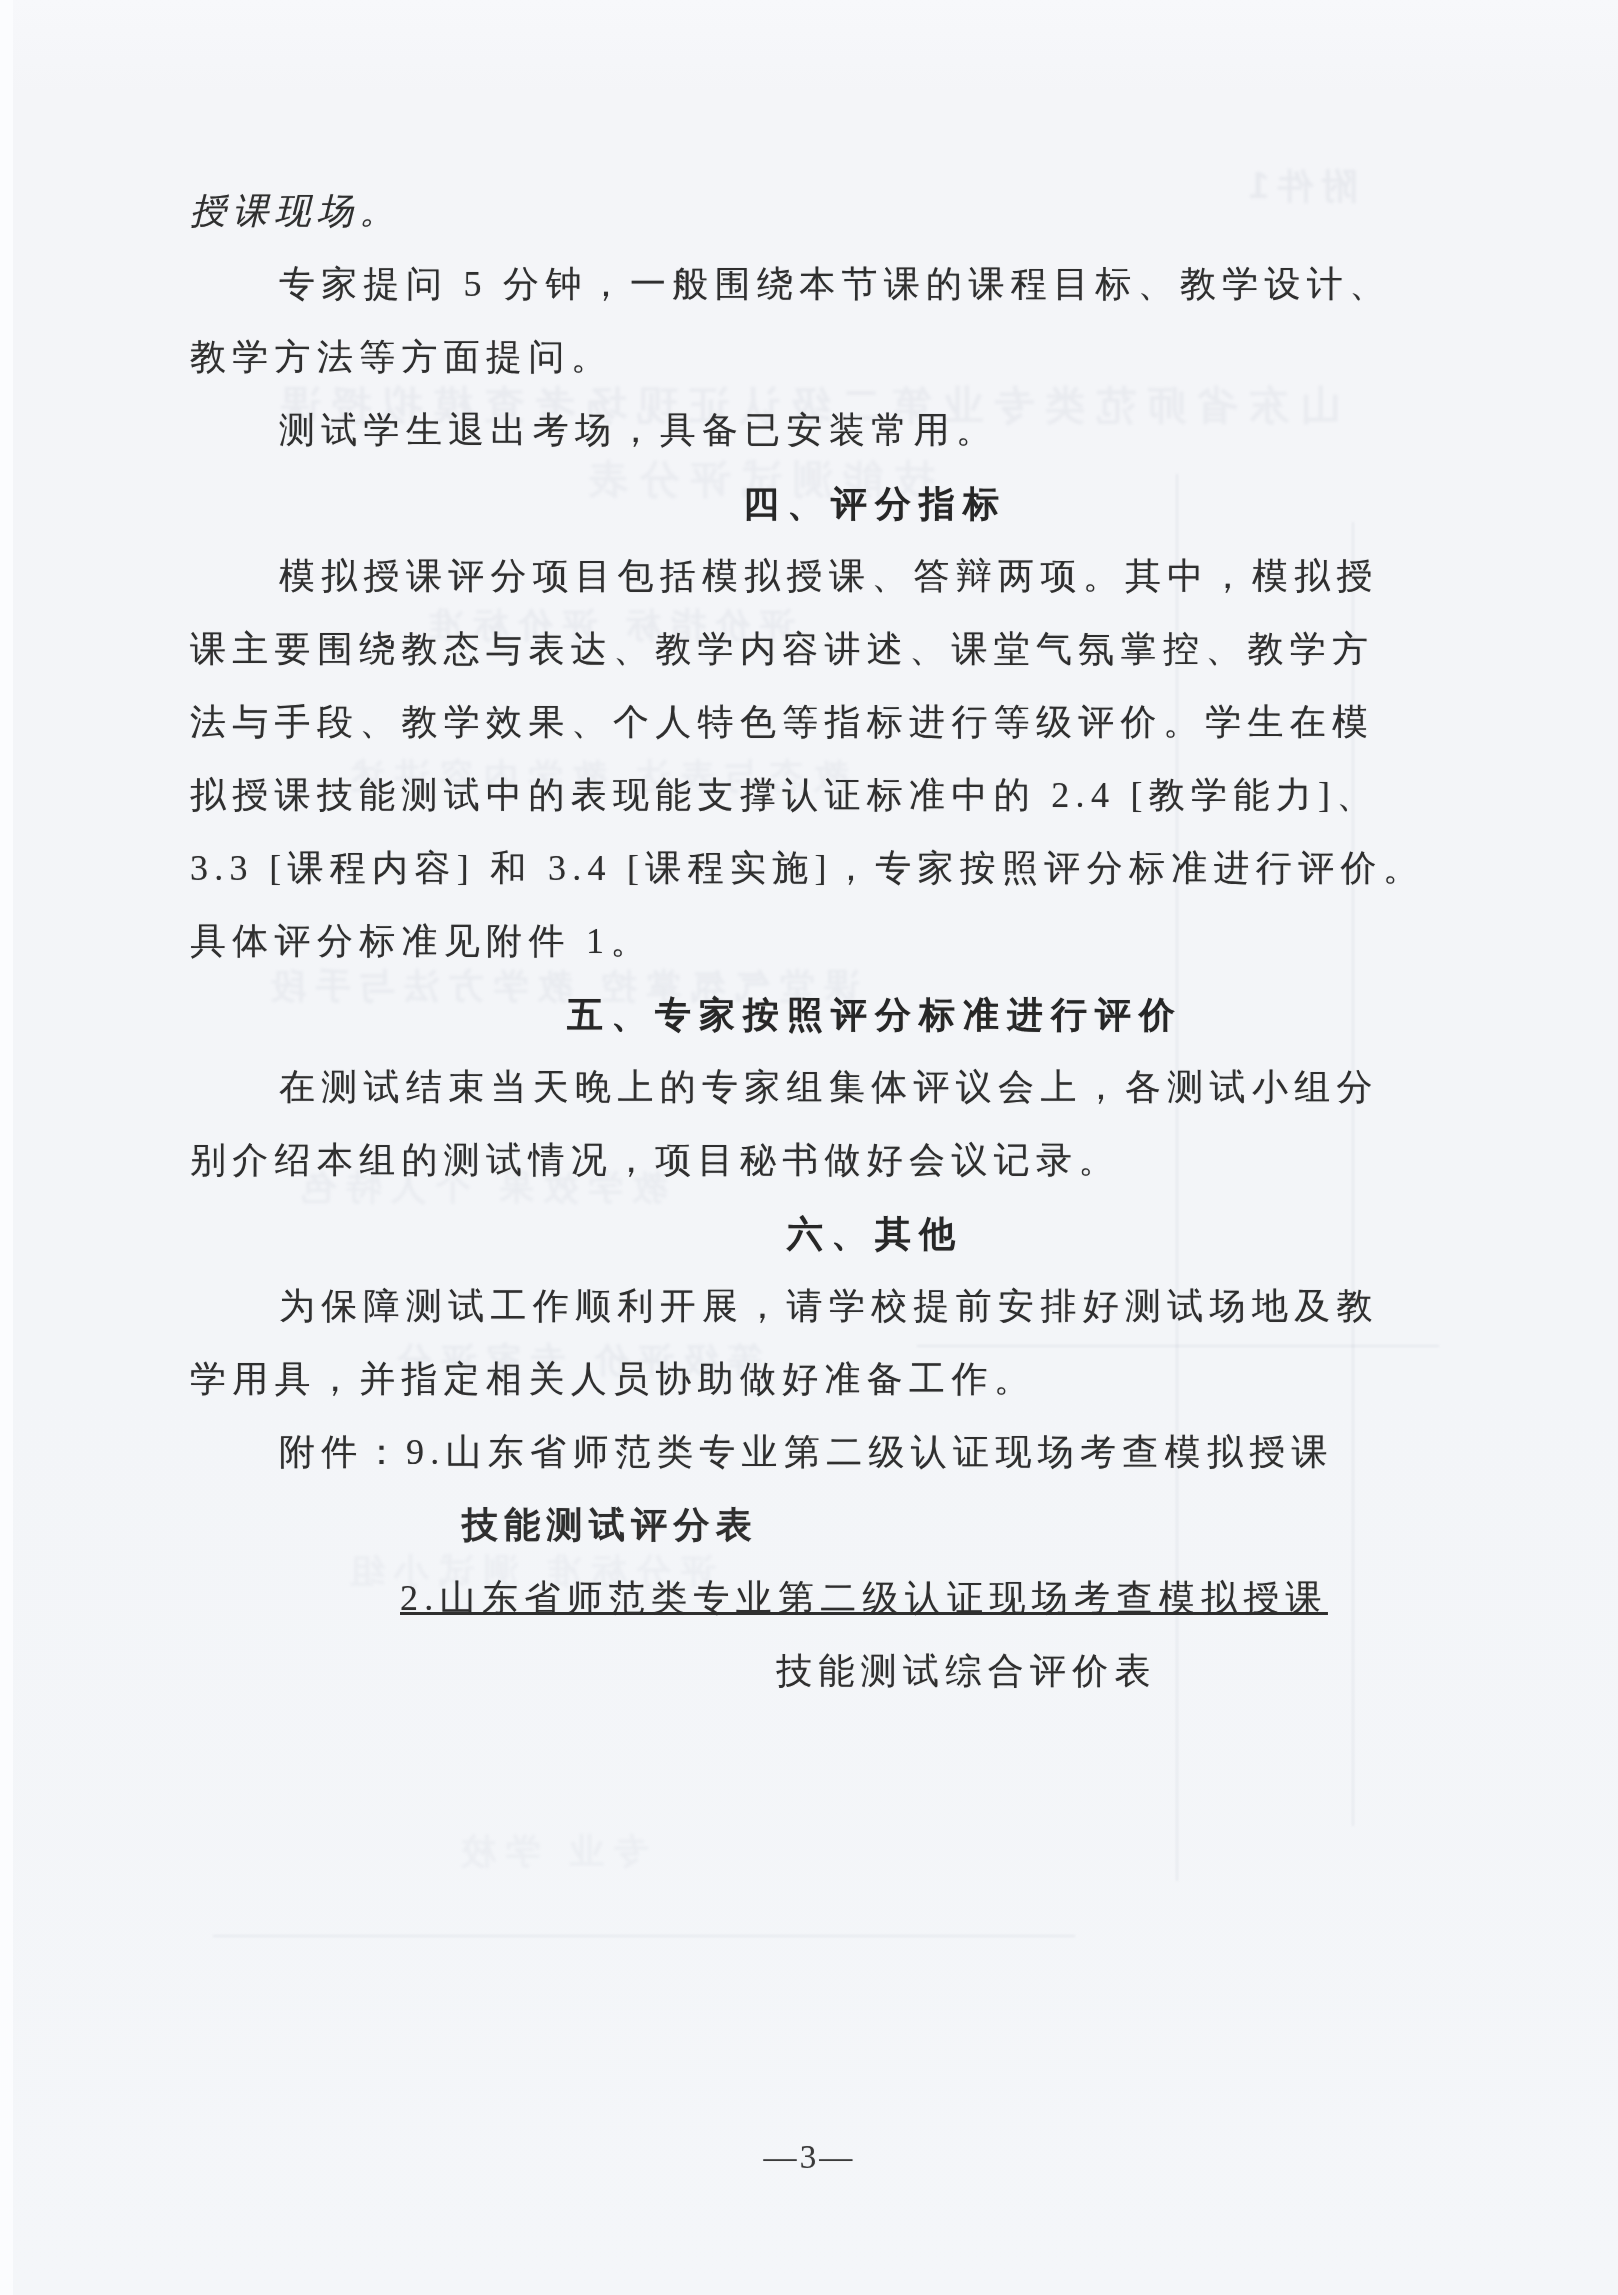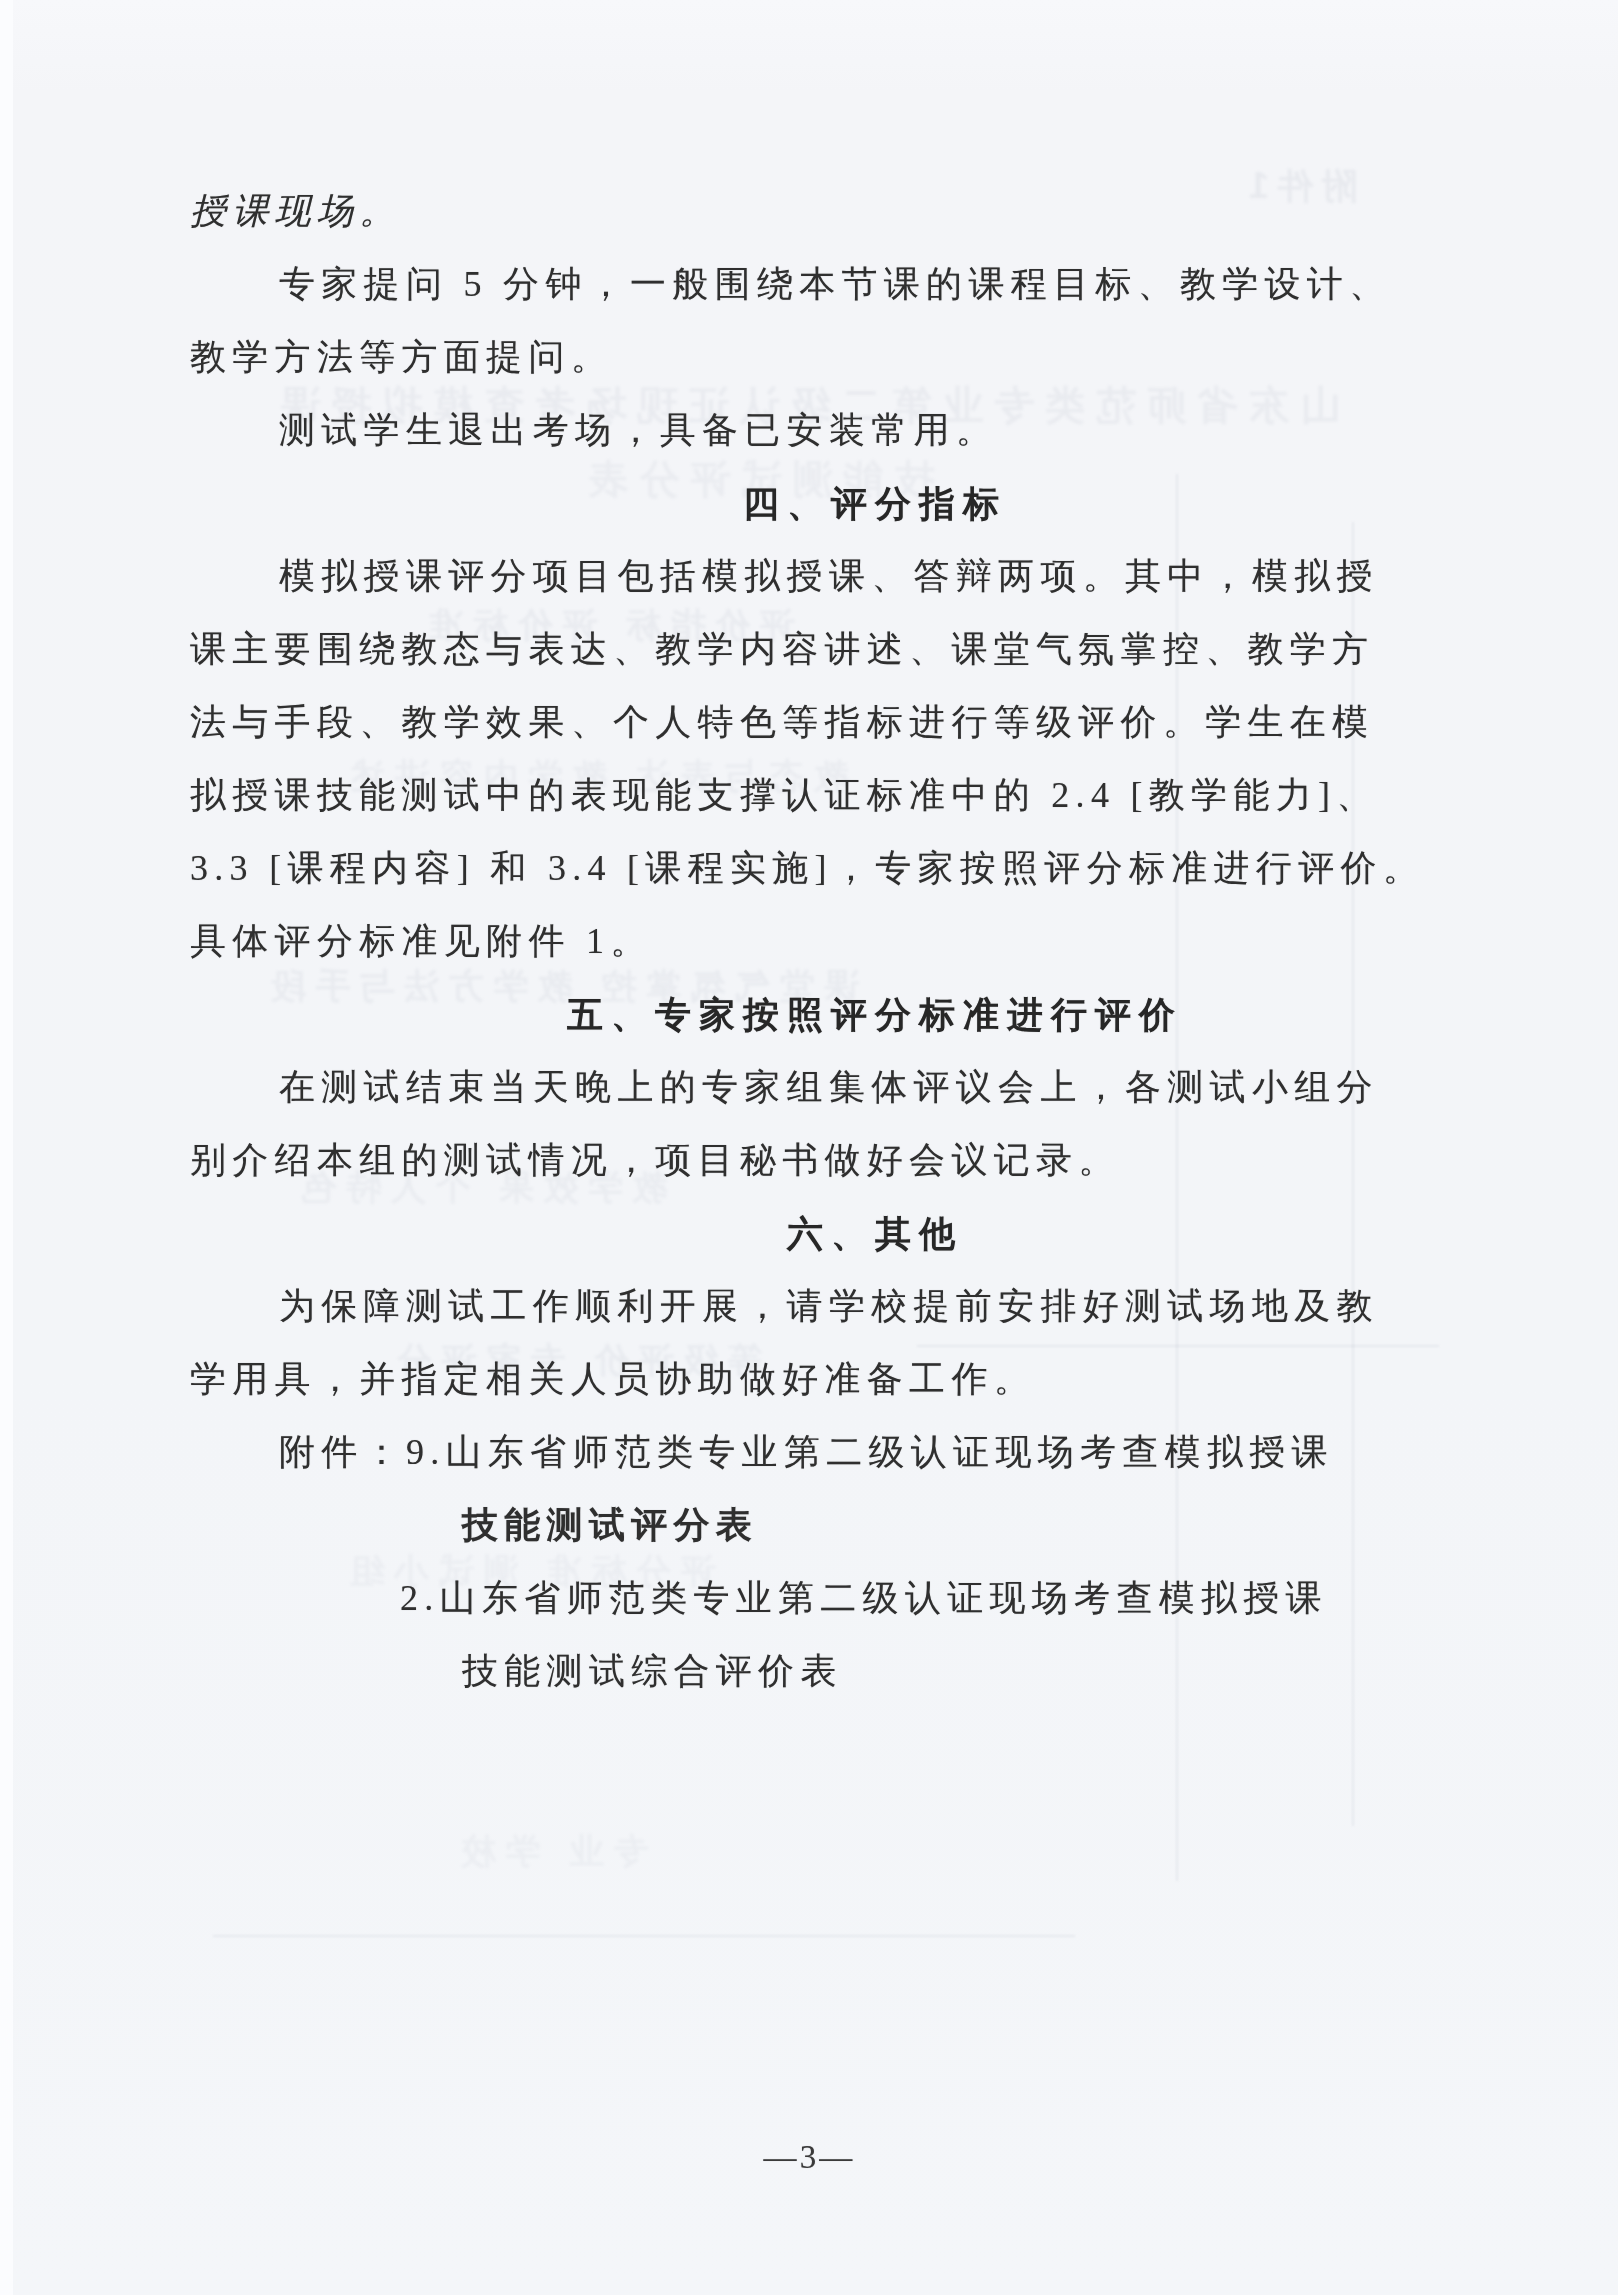--- a/index.html
+++ b/index.html
@@ -37,22 +37,22 @@
     color: #272727;
     text-indent: 89px;
     letter-spacing: 8px;
     white-space: pre-line;
     margin: 0;
     text-align: center;
   }
   .att-line { margin: 0; white-space: pre; }
   .att-1 { text-indent: 89px; }
   .att-2 { padding-left: 272px; font-weight: bold; }
-  .att-3 { padding-left: 210px; }
-  .att-4 { padding-left: 272px; }
+  .att-3 { padding-left: 210px; text-decoration: underline; }
+  .att-4 { padding-left: 272px; text-align: center; }
   .page-number {
     position: absolute;
     top: 2139px; left: 0; width: 100%;
     text-align: center;
     font-size: 33px;
     letter-spacing: 3.2px;
     color: #3a3a3a;
     text-shadow: 0 0 0.8px rgba(50,50,50,.4);
   }
   

